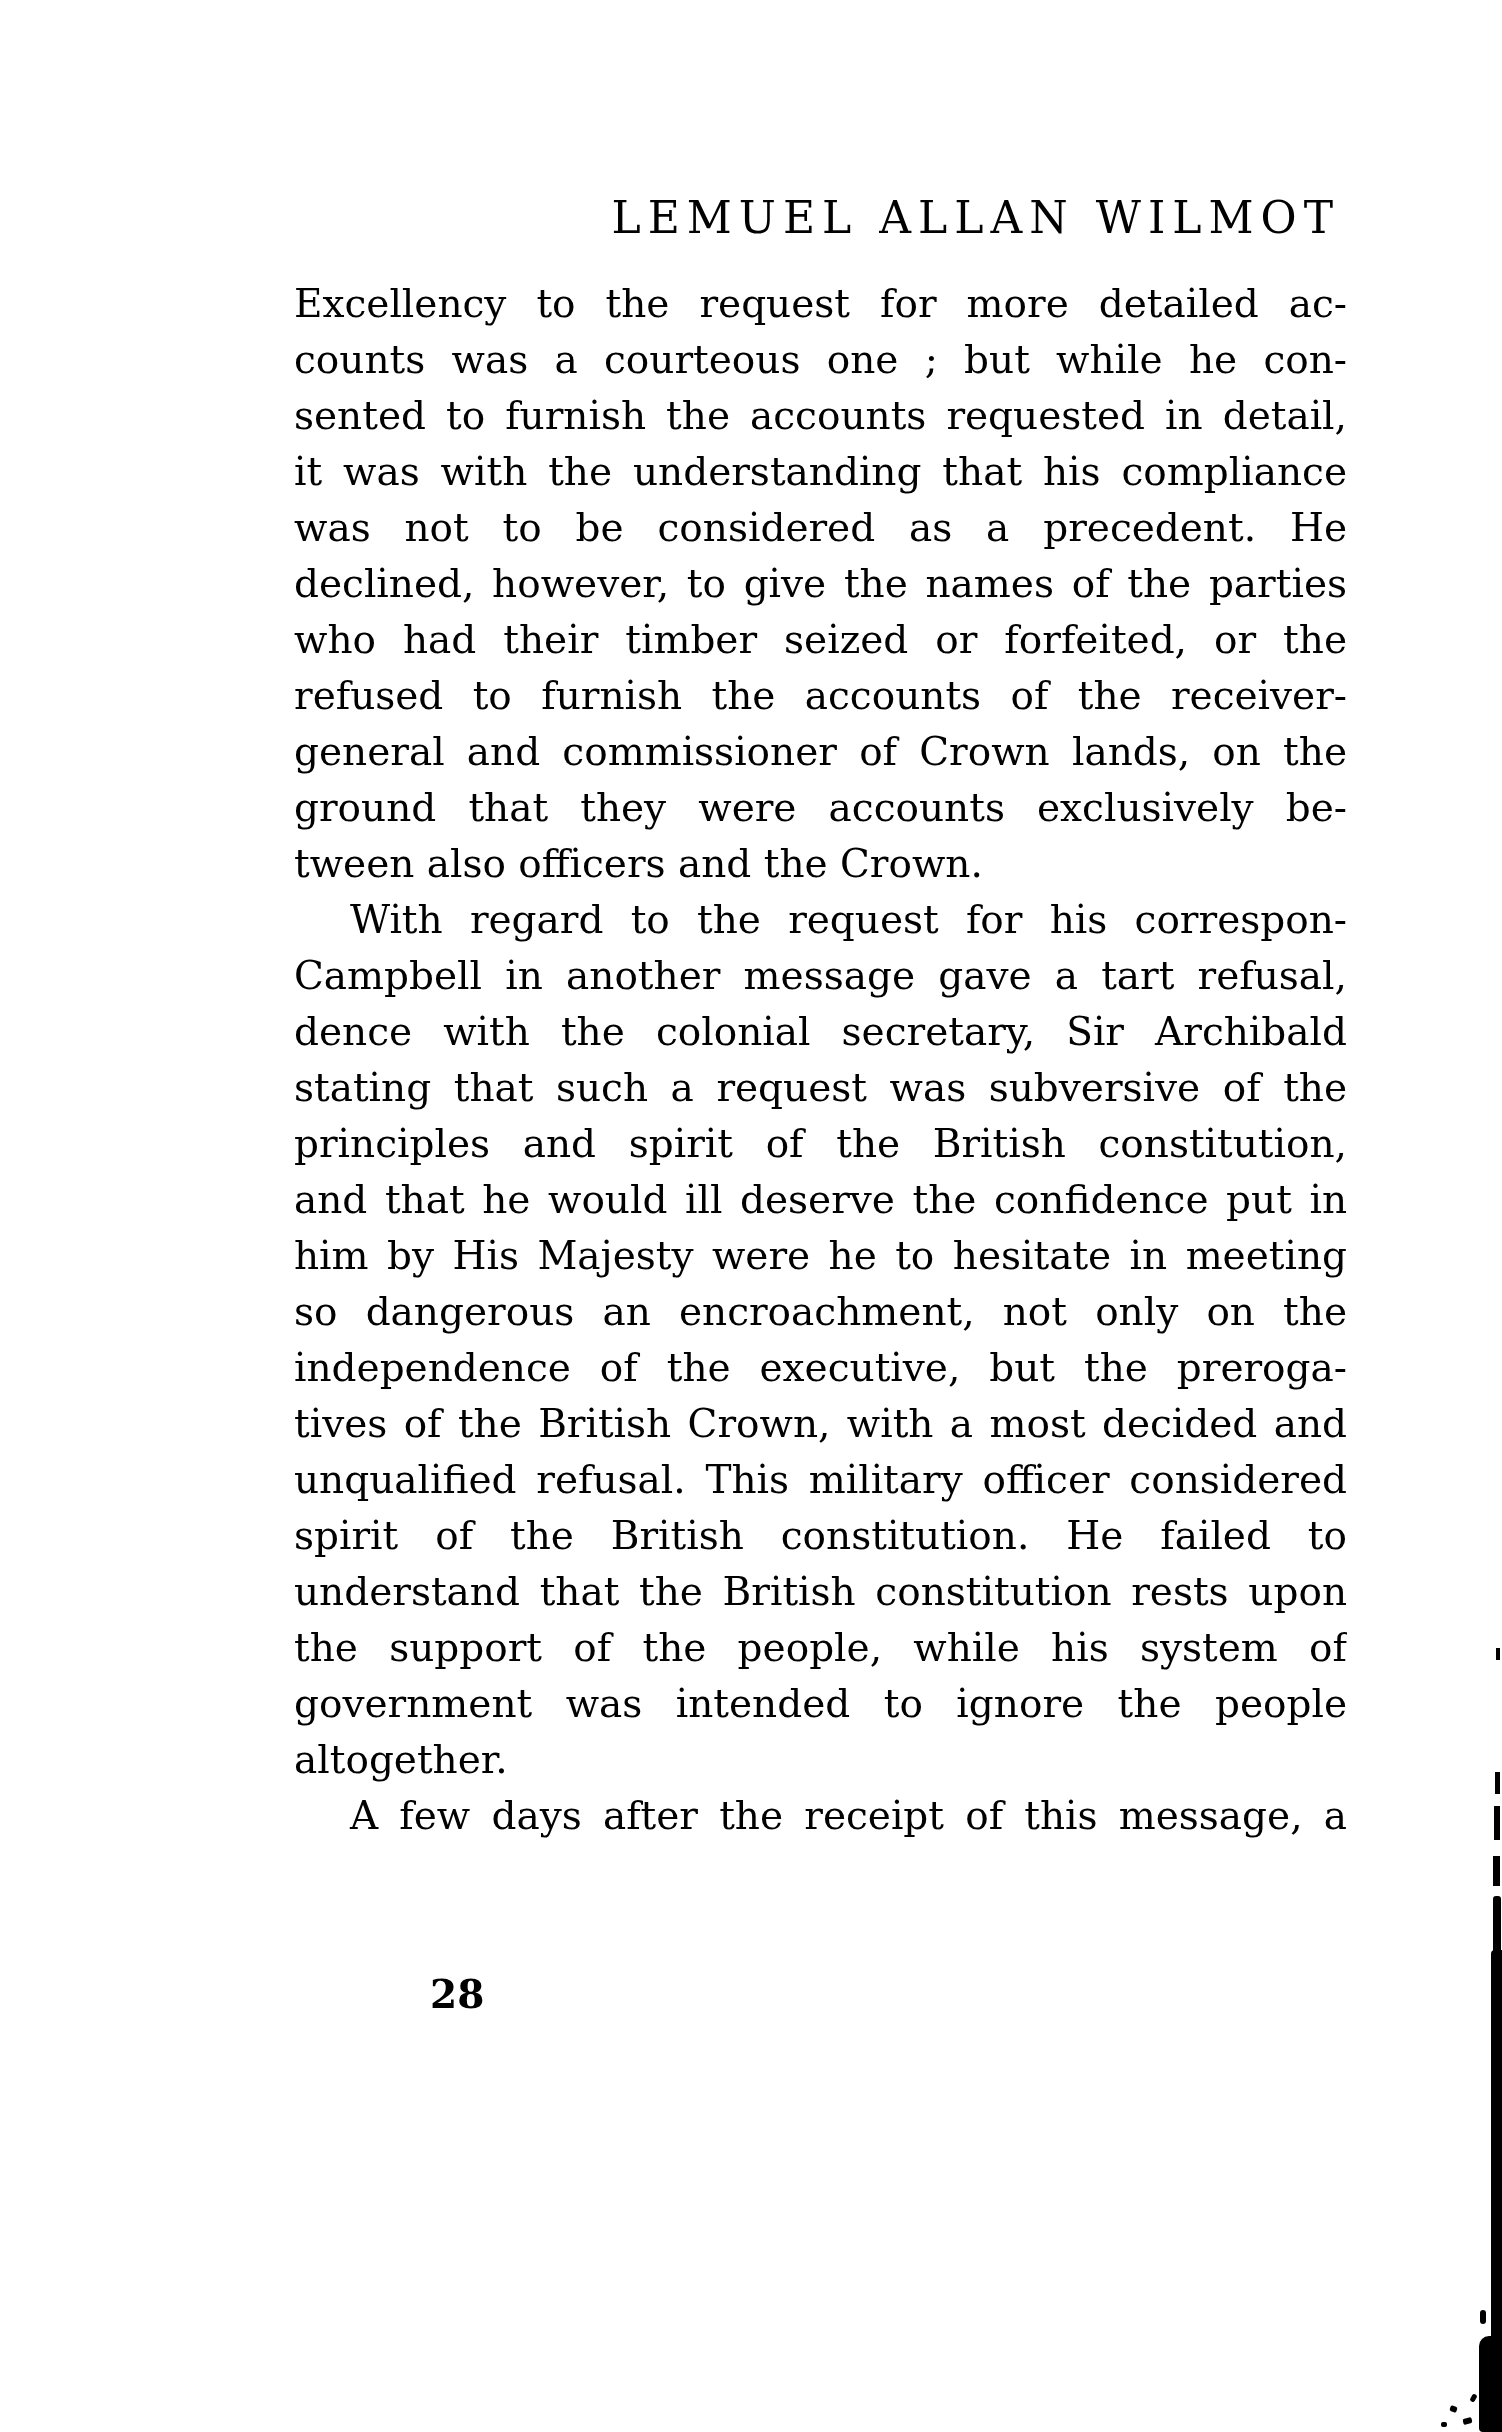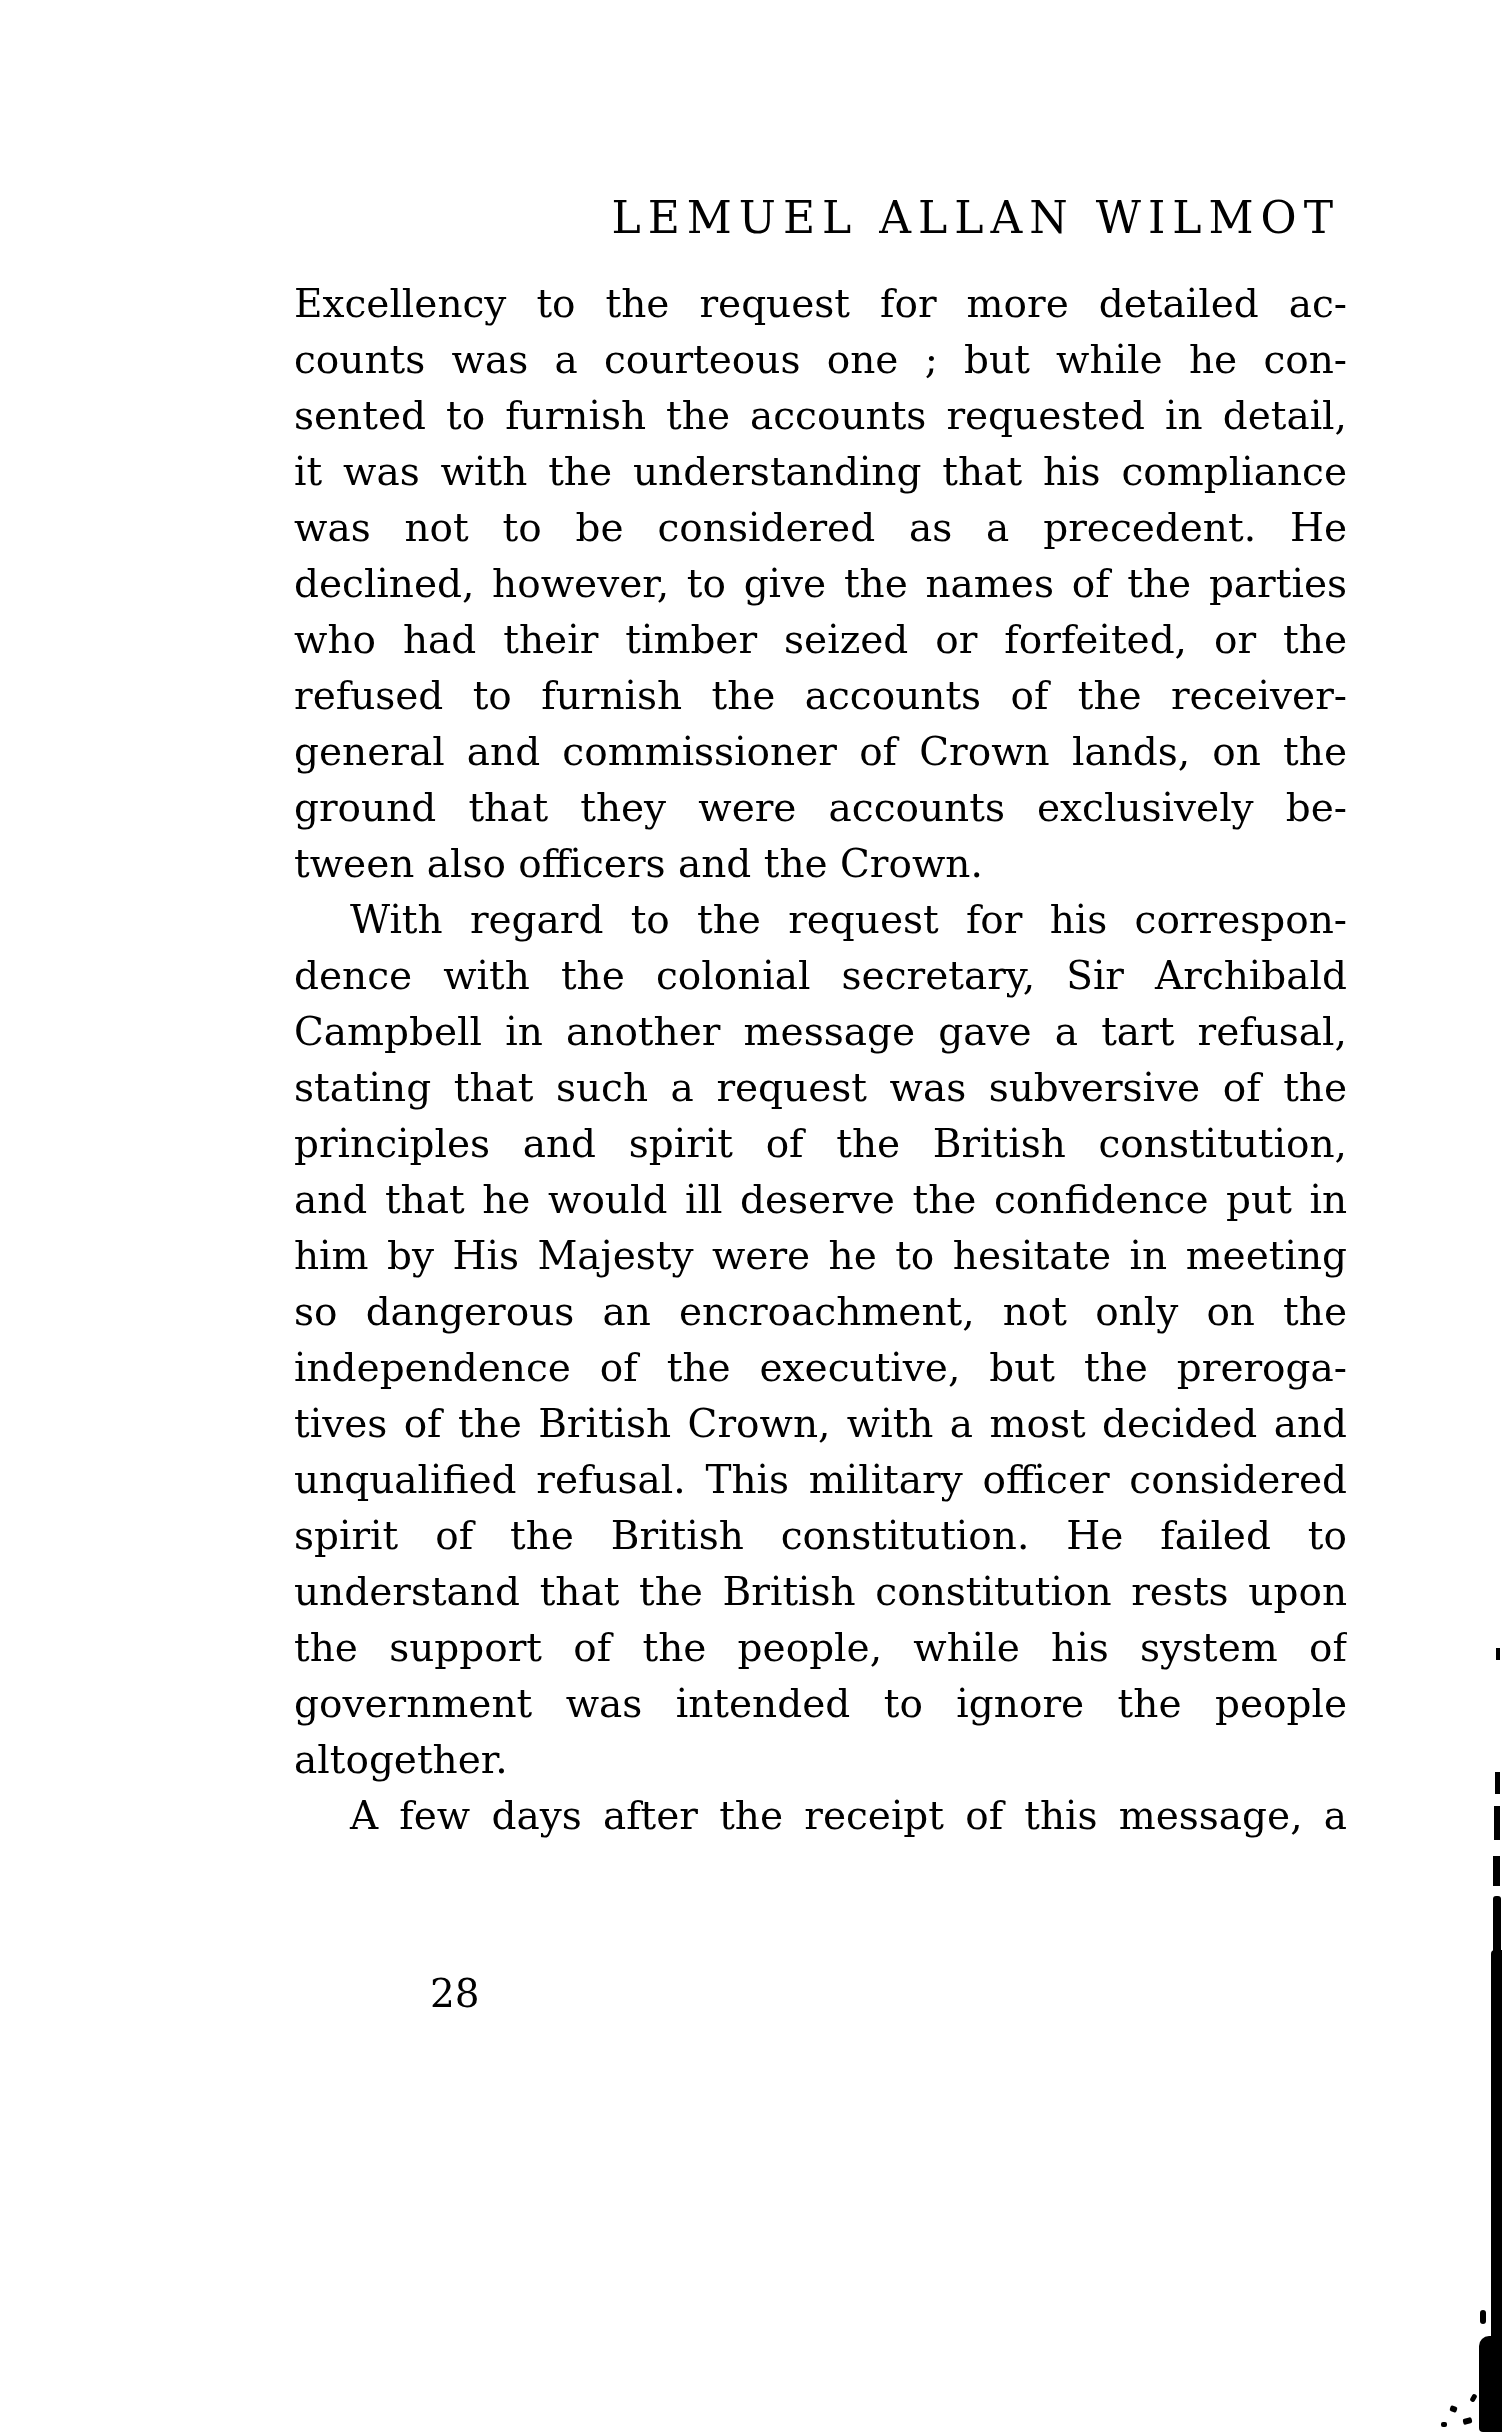--- a/index.html
+++ b/index.html
@@ -50,20 +50,21 @@
   }
   .line.indent{
     padding-left:56px;
   }
   .pagenum{
     position:absolute;
     top:1966px;
     left:430px;
     font-size:39px;
     line-height:56px;
+    font-weight:bold;
   }
   
   .artifact{position:absolute;background:var(--ink);}
   .a-dot1{left:1496px;top:1648px;width:4px;height:12px;}
   .a-dot2{left:1495px;top:1772px;width:5px;height:22px;}
   .a-seg1{left:1494px;top:1806px;width:6px;height:34px;}
   .a-seg2{left:1493px;top:1856px;width:7px;height:30px;}
   .a-seg3{left:1493px;top:1896px;width:8px;height:60px;border-radius:3px;}
   .a-main{left:1491px;top:1950px;width:11px;height:482px;border-radius:4px 0 0 2px;}
   .a-blob{left:1479px;top:2336px;width:23px;height:96px;border-radius:10px 0 0 4px;}
@@ -86,22 +87,22 @@
       <div class="line">sented to furnish the accounts requested in detail,</div>
       <div class="line">it was with the understanding that his compliance</div>
       <div class="line">was not to be considered as a precedent. He</div>
       <div class="line">declined, however, to give the names of the parties</div>
       <div class="line">who had their timber seized or forfeited, or the</div>
       <div class="line">refused to furnish the accounts of the receiver-</div>
       <div class="line">general and commissioner of Crown lands, on the</div>
       <div class="line">ground that they were accounts exclusively be-</div>
       <div class="line para-end">tween also officers and the Crown.</div>
       <div class="line indent">With regard to the request for his correspon-</div>
+      <div class="line">Campbell in another message gave a tart refusal,</div>
       <div class="line">dence with the colonial secretary, Sir Archibald</div>
-      <div class="line">Campbell in another message gave a tart refusal,</div>
       <div class="line">stating that such a request was subversive of the</div>
       <div class="line">principles and spirit of the British constitution,</div>
       <div class="line">and that he would ill deserve the confidence put in</div>
       <div class="line">him by His Majesty were he to hesitate in meeting</div>
       <div class="line">so dangerous an encroachment, not only on the</div>
       <div class="line">independence of the executive, but the preroga-</div>
       <div class="line">tives of the British Crown, with a most decided and</div>
       <div class="line">unqualified refusal. This military officer considered</div>
       <div class="line">spirit of the British constitution. He failed to</div>
       <div class="line">understand that the British constitution rests upon</div>

